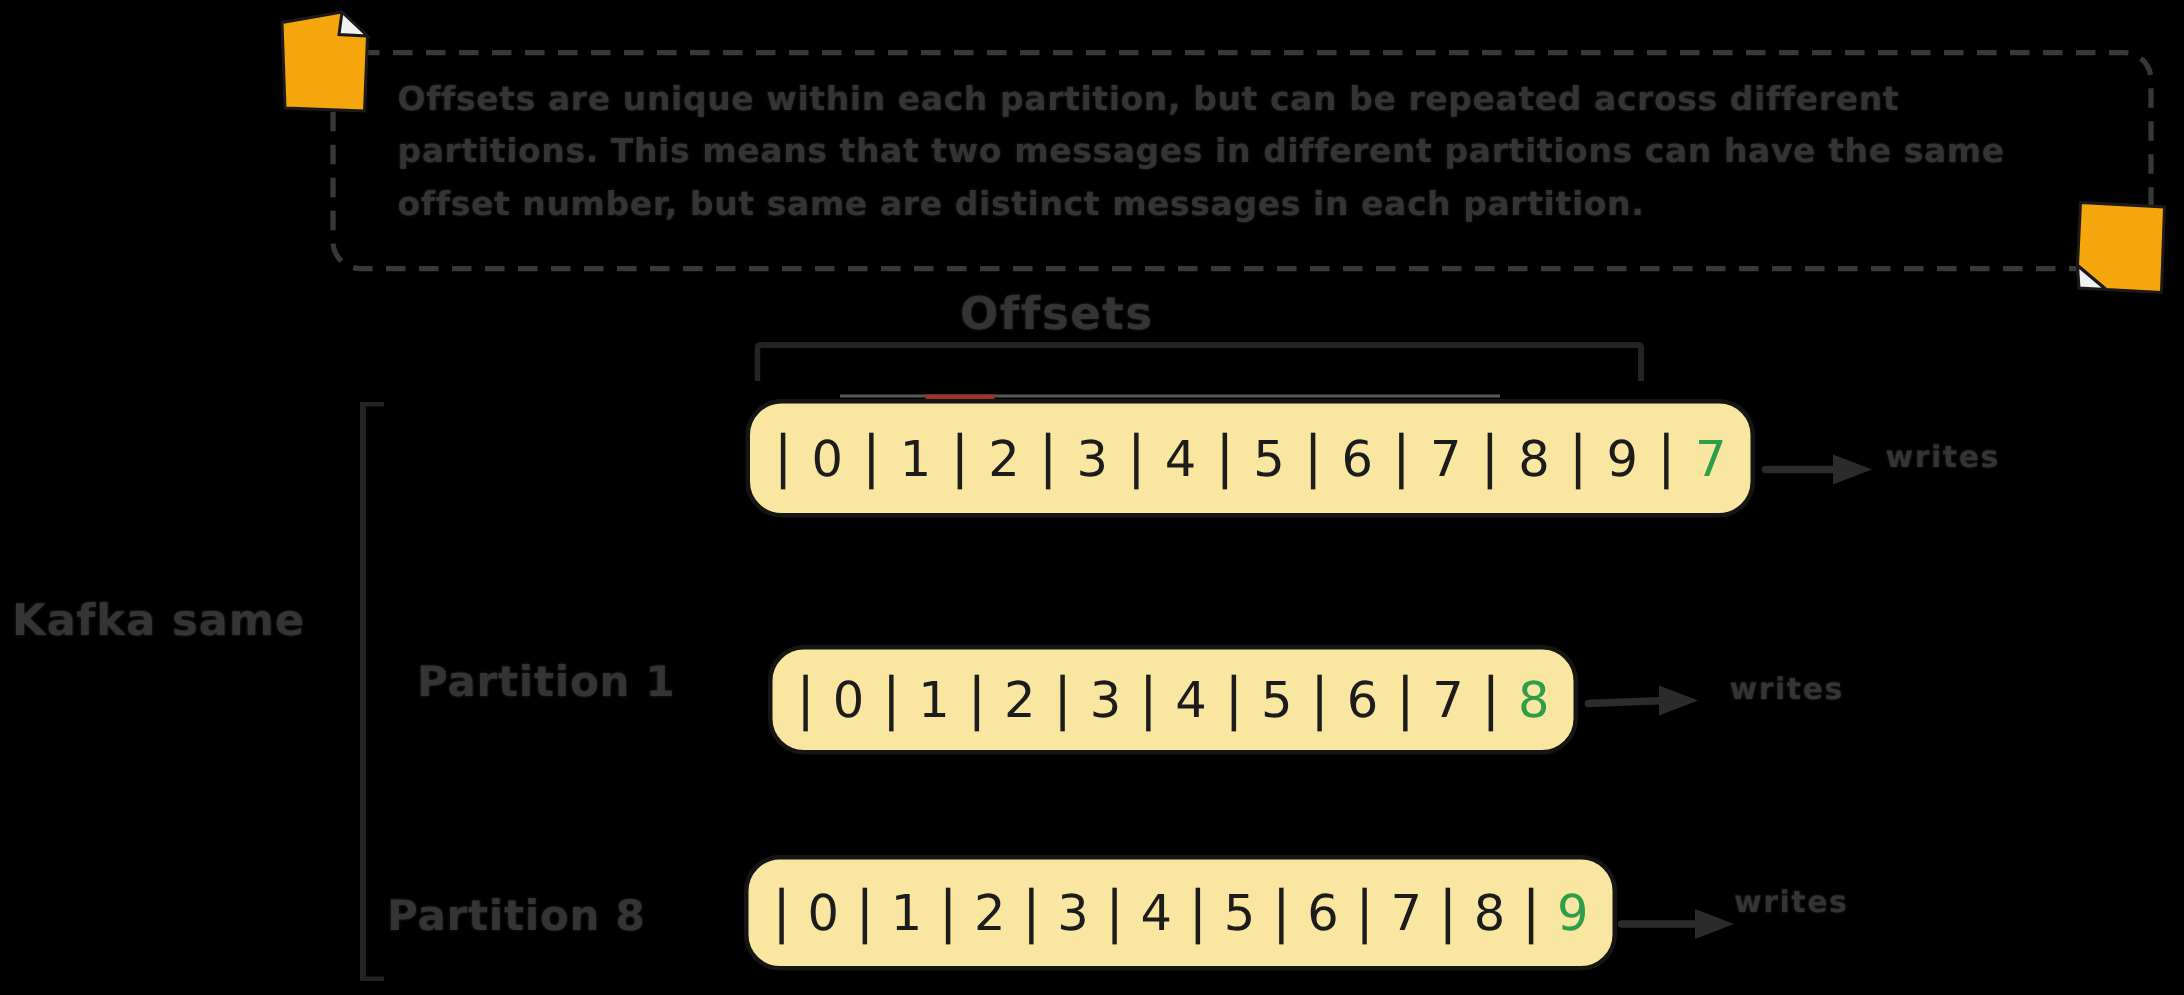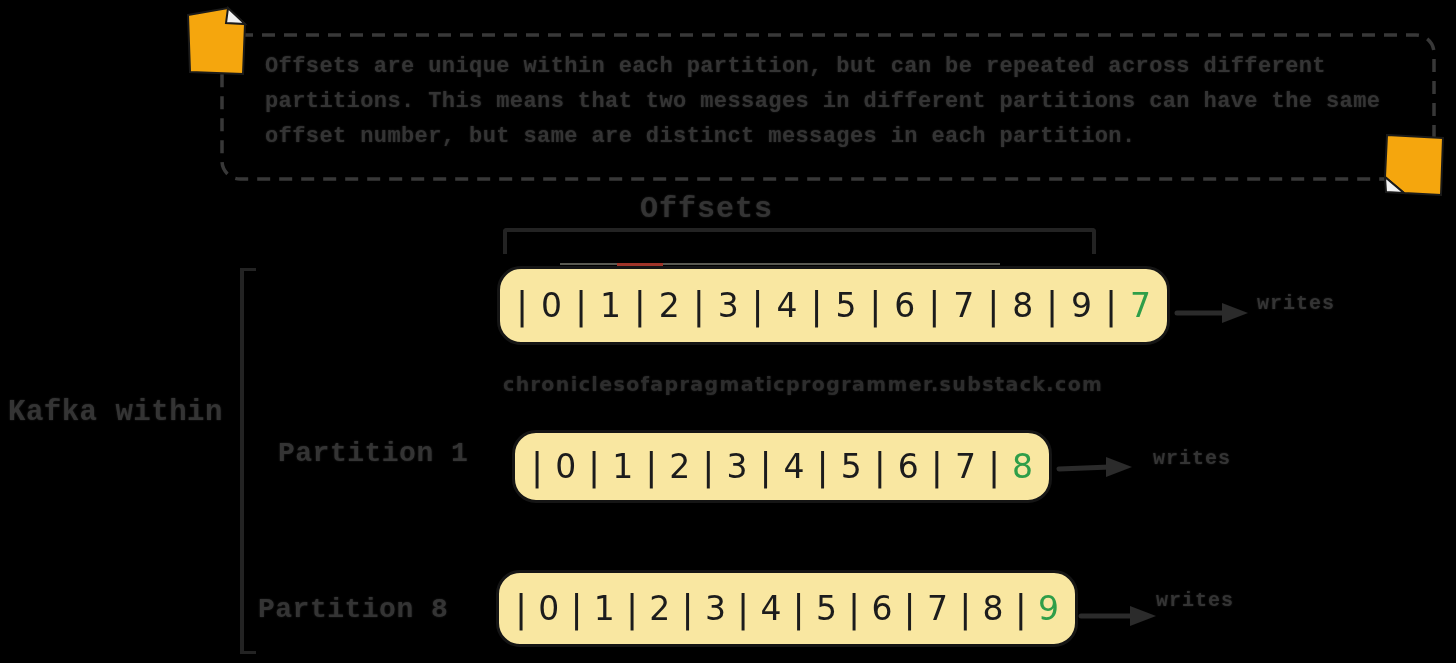--- a/index.html
+++ b/index.html
@@ -14,21 +14,21 @@
   * { box-sizing: border-box; }
   html, body { margin: 0; padding: 0; background: var(--bg); }
   #canvas {
     position: relative;
     width: 1456px; height: 663px;
     background: var(--bg);
     overflow: hidden;
     font-family: "DejaVu Sans", sans-serif;
     color: var(--ink);
   }
-  .ink { color: var(--ink); text-shadow: 0 0 2px rgba(255,255,255,0.14); font-family: Liberation Mono, monospace; }
+  .ink { color: var(--ink); text-shadow: 0 0 2px rgba(255,255,255,0.14); }
 
   
   #note-box-border { position: absolute; left: 218px; top: 30px; width: 1220px; height: 153px; }
   #note-text {
     position: absolute; left: 265px; top: 49px; width: 1160px;
     font-size: 22px; line-height: 35px; letter-spacing: 0.4px;
     font-weight: 600;
   }
 
   
@@ -127,21 +127,21 @@
   </svg>
   <svg id="sticky-bottom-right" width="70" height="70" viewBox="0 0 70 70">
     <path class="sticky-body" d="M9,4 L65,7 L63,64 L26,62 L7,46 Z"></path>
     <path class="sticky-fold" d="M7,46 L26,62 L8,61 Z"></path>
   </svg>
 
   <div id="offsets-title" class="ink">Offsets</div>
   <div id="offsets-bracket"></div>
 
   <div id="kafka-bracket"></div>
-  <div id="kafka-topic-label" class="ink">Kafka within</div>
+  <div id="kafka-topic-label" class="ink">Kafka same</div>
 
   <div id="scan-line"></div>
   <div id="scan-line-red"></div>
 
   <div class="pbox" id="p0-box">
       <span class="sep">|</span>
       <span class="num">0</span>
       <span class="sep">|</span>
       <span class="num">1</span>
       <span class="sep">|</span>
@@ -162,21 +162,20 @@
       <span class="num">9</span>
       <span class="sep">|</span>
       <span class="num next">7</span>
     </div>
   <svg class="arrow" id="p0-arrow" width="76" height="28" viewBox="0 0 76 28">
     <line class="shaft" x1="3" y1="14" x2="52" y2="14"></line>
     <polygon class="head" points="48,4 74,14 48,24"></polygon>
   </svg>
   <div class="writes ink" id="p0-writes">writes</div>
 
-  <div id="watermark">chroniclesofapragmaticprogrammer.substack.com</div>
 
   <div class="plabel ink" id="p1-label">Partition 1</div>
   <div class="pbox" id="p1-box">
       <span class="sep">|</span>
       <span class="num">0</span>
       <span class="sep">|</span>
       <span class="num">1</span>
       <span class="sep">|</span>
       <span class="num">2</span>
       <span class="sep">|</span>

